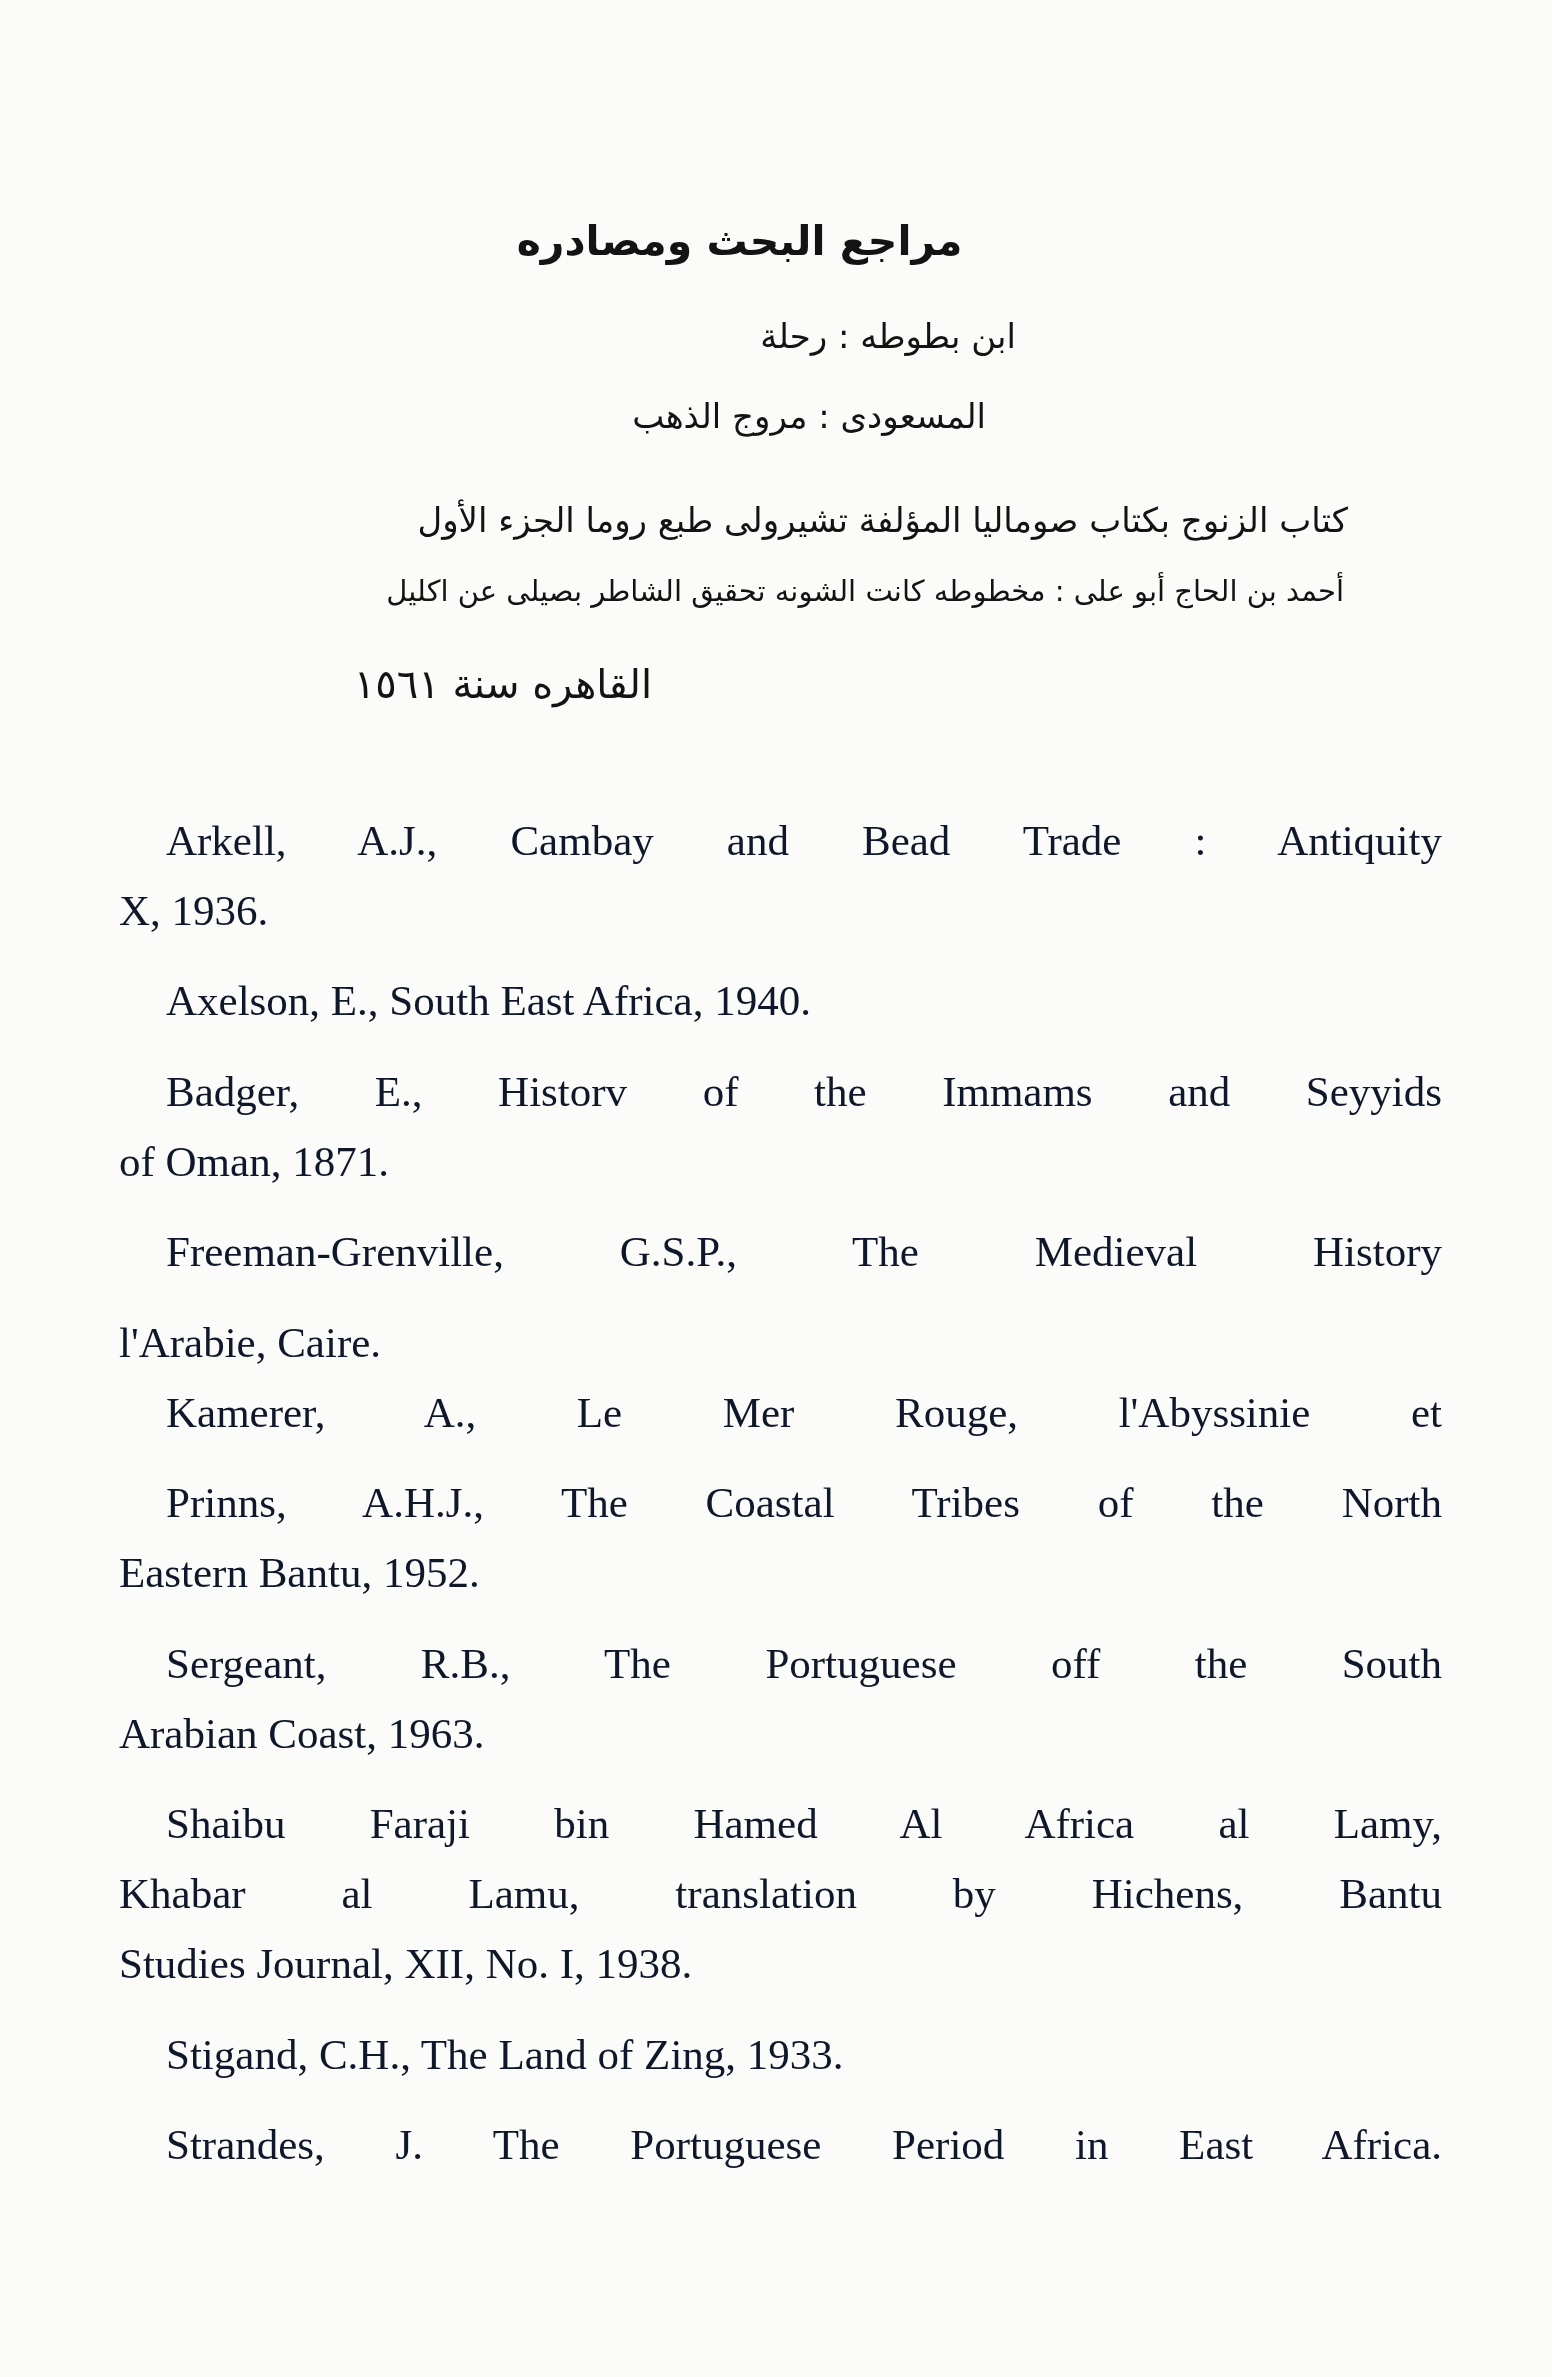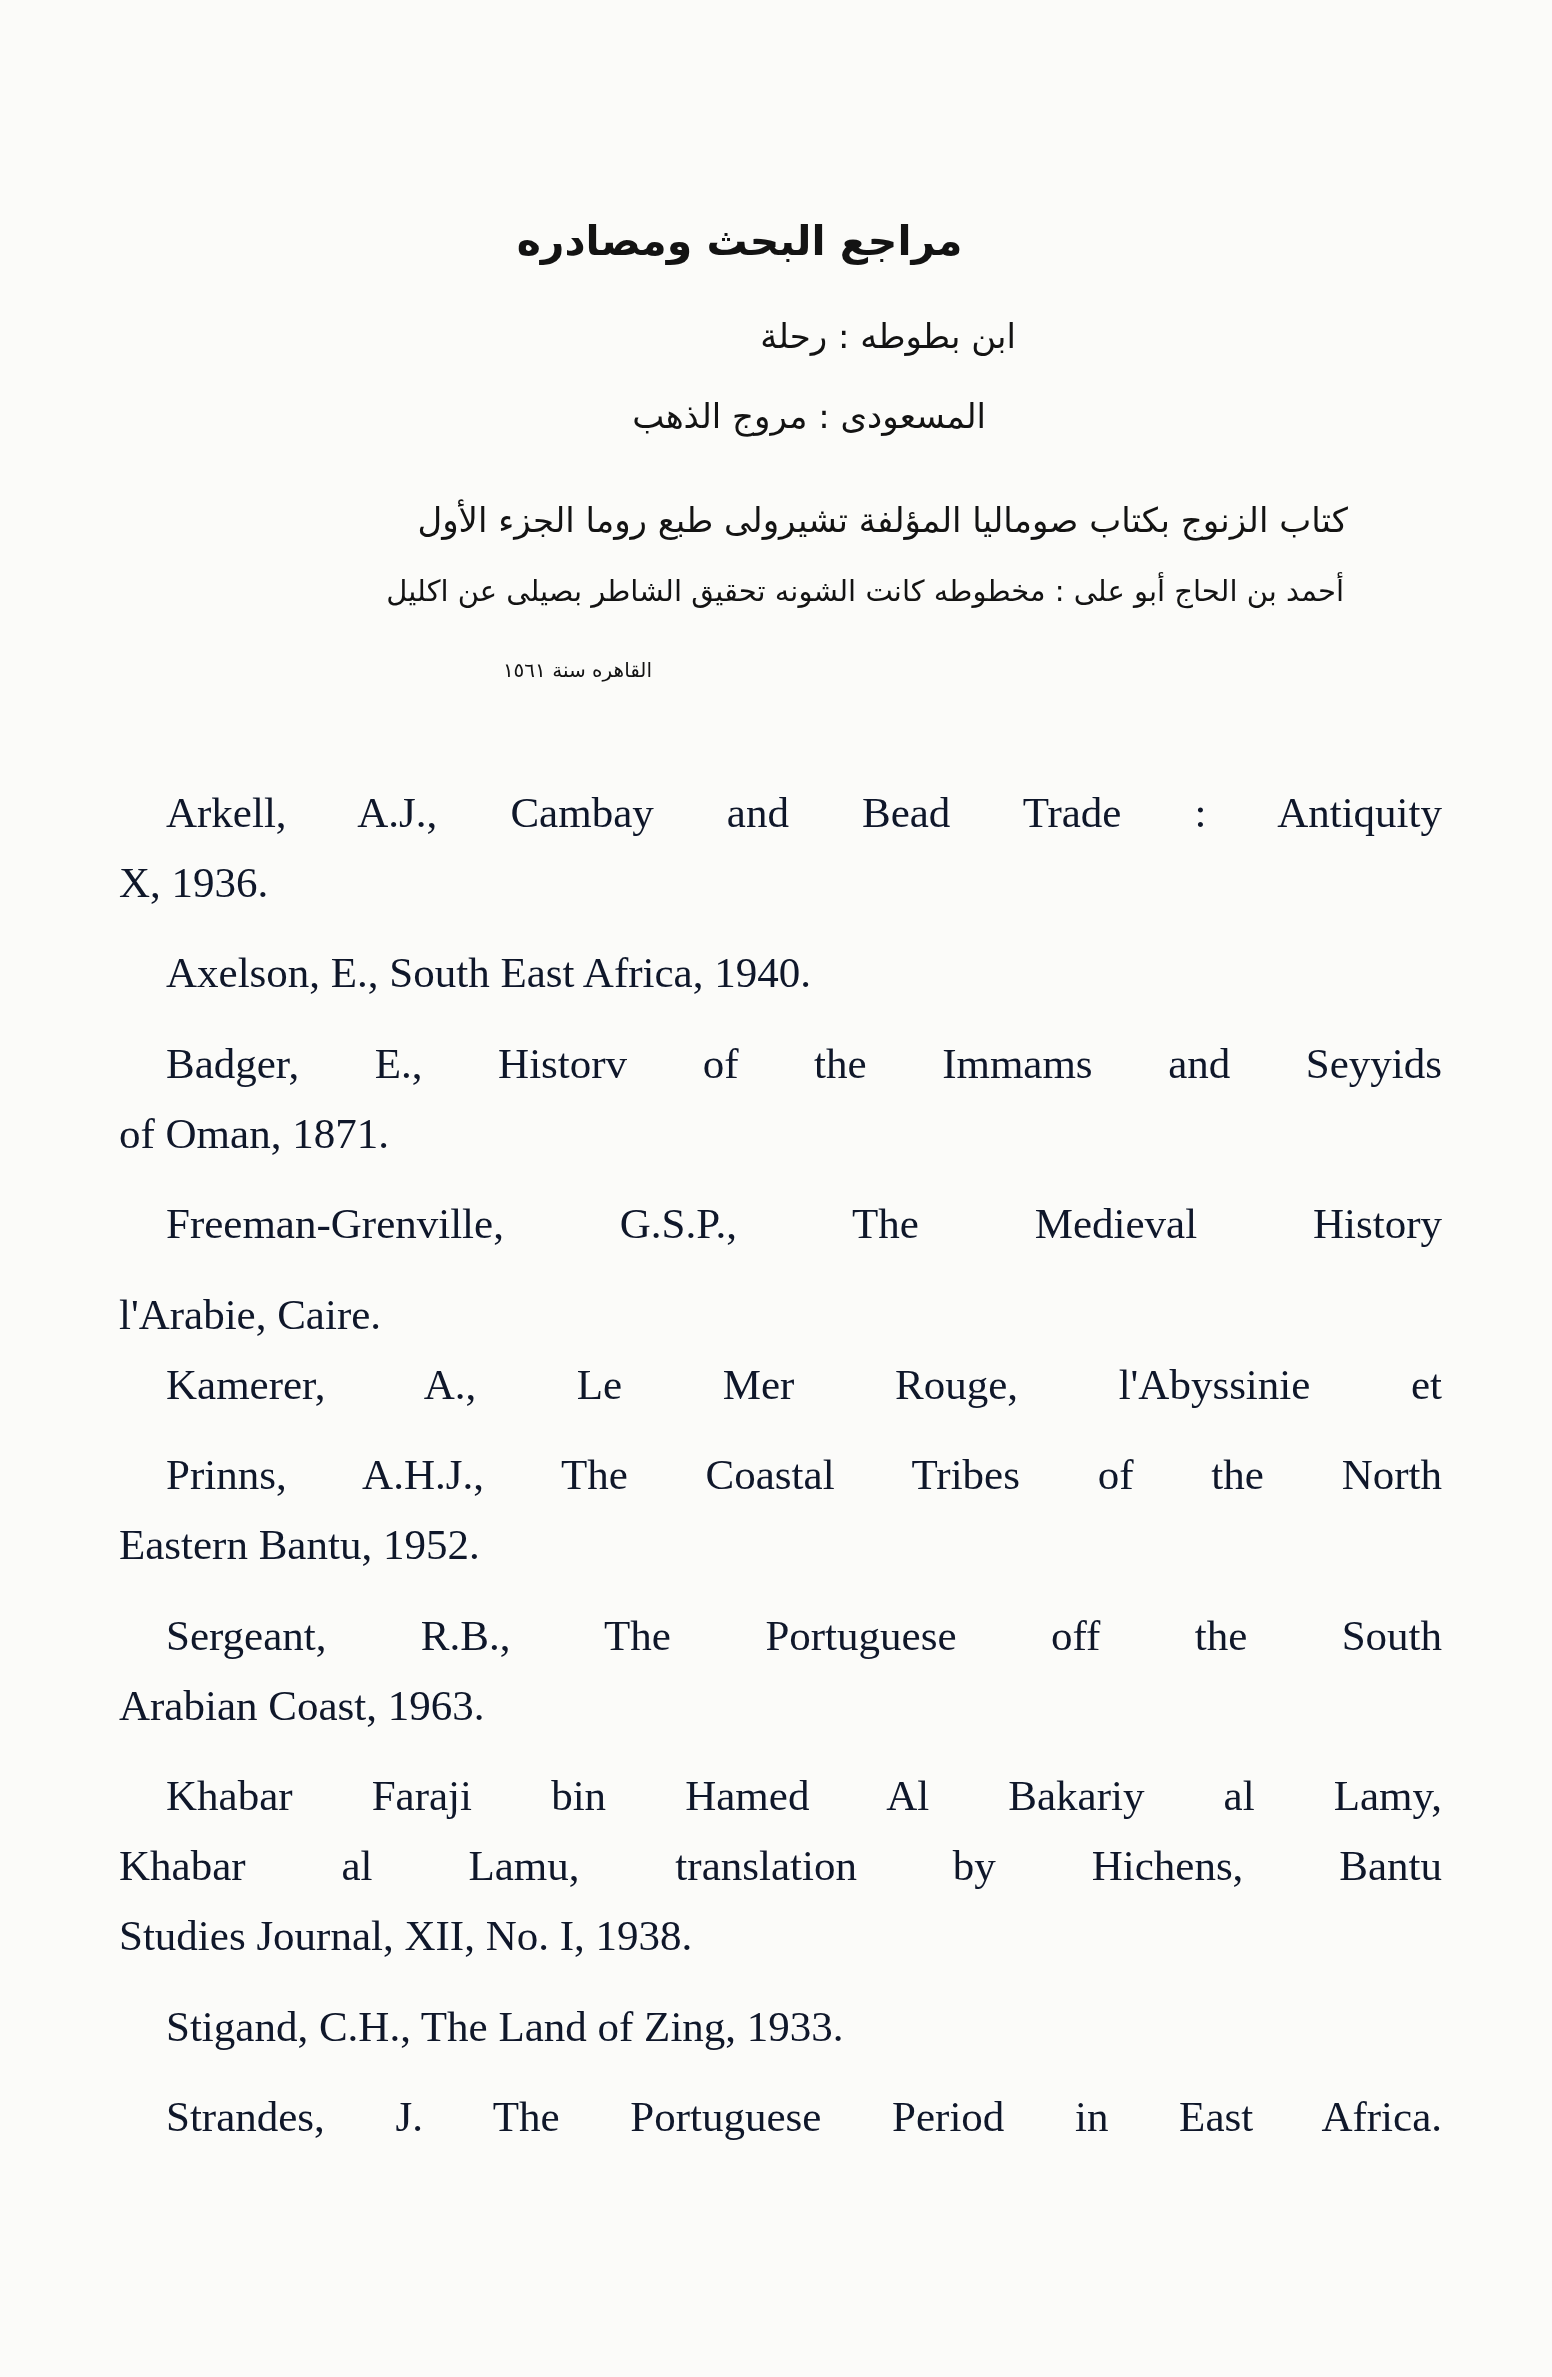--- a/index.html
+++ b/index.html
@@ -36,21 +36,21 @@
     font-size: 34px;
     line-height: 1.4;
     text-align: right;
     white-space: nowrap;
     margin-left: 48px;
   }
   .ar1 { padding-right: 537px;  margin-bottom: 32px; }
   .ar2 { padding-right: 567px;  margin-bottom: 56px; }
   .ar3 { padding-right: 205px;  margin-bottom: 27px; }
   .ar4 { padding-right: 209px;  margin-bottom: 44px; font-size: 29px; }
-  .ar5 { padding-right: 901px; margin-bottom: 0; font-size: 20px; }
+  .ar5 { padding-right: 901px; margin-bottom: 0; font-size: 40px; }
 
   
   .bib {
     font-family: "Liberation Serif", serif;
     font-size: 43px;
     line-height: 70px;
     padding: 0 111px 0 119px;
     margin-top: 94px;
     color: #0f172a;
   }
@@ -106,21 +106,21 @@
       <div class="line indent j">Prinns, A.H.J., The Coastal Tribes of the North</div>
       <div class="line">Eastern Bantu, 1952.</div>
     </div>
 
     <div class="entry">
       <div class="line indent j">Sergeant, R.B., The Portuguese off the South</div>
       <div class="line">Arabian Coast, 1963.</div>
     </div>
 
     <div class="entry sp">
-      <div class="line indent j">Khabar Faraji bin Hamed Al Bakariy al Lamy,</div>
+      <div class="line indent j">Shaibu Faraji bin Hamed Al Africa al Lamy,</div>
       <div class="line j">Khabar al Lamu, translation by Hichens, Bantu</div>
       <div class="line">Studies Journal, XII, No. I, 1938.</div>
     </div>
 
     <div class="entry">
       <div class="line indent">Stigand, C.H., The Land of Zing, 1933.</div>
     </div>
 
     <div class="entry">
       <div class="line indent j">Strandes, J. The Portuguese Period in East Africa.</div>

